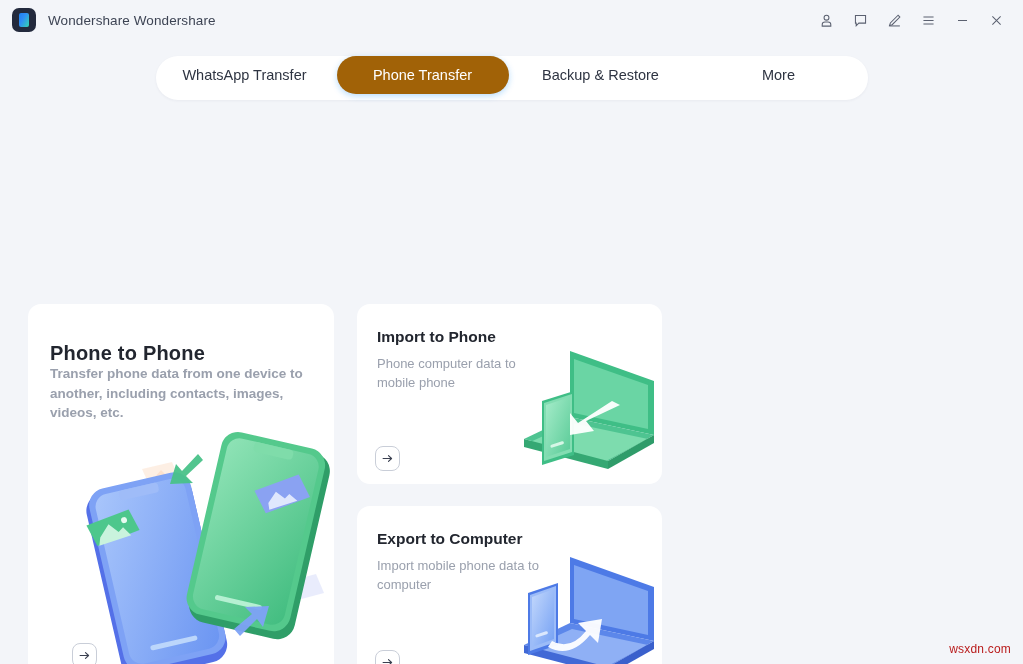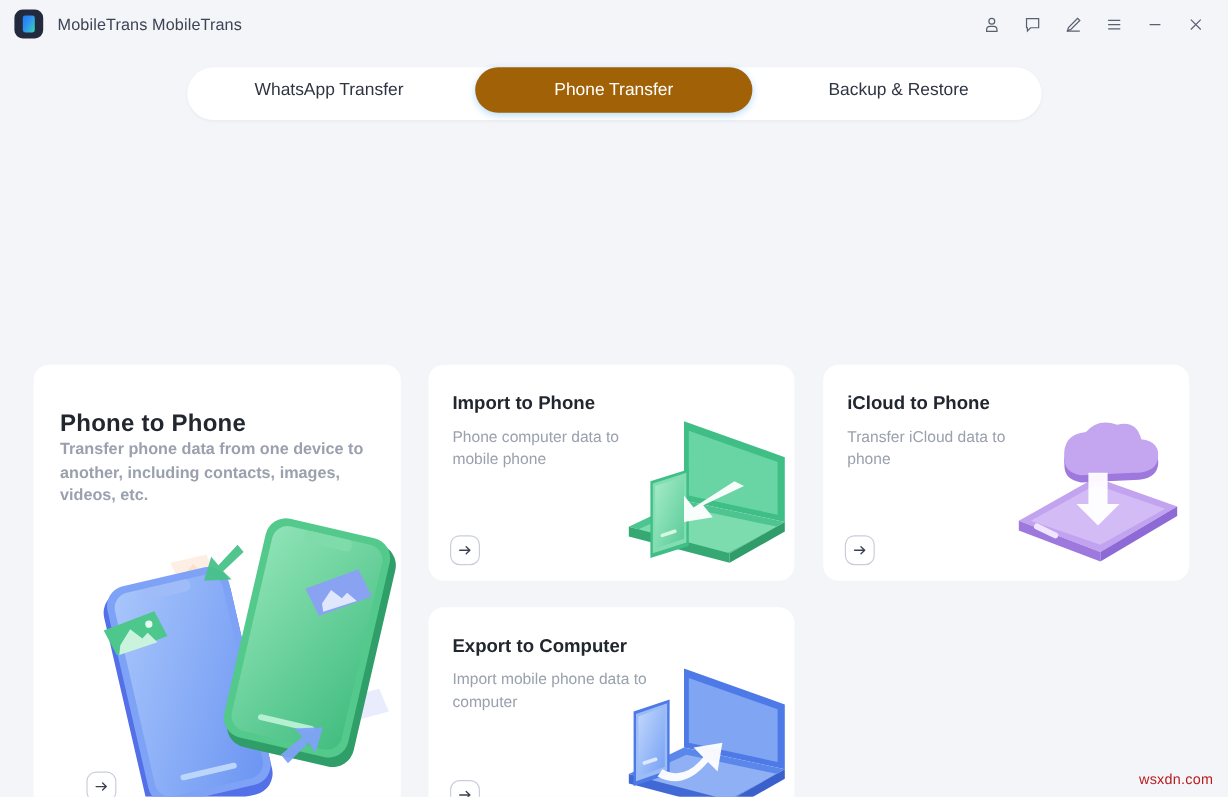--- a/index.html
+++ b/index.html
@@ -149,21 +149,21 @@
 </style>
 </head>
 <body>
 
 <div class="titlebar">
 
   <div class="app-icon">
     <div class="app-icon-inner"></div>
   </div>
 
-  <div class="app-title">MobileTrans MobileTrans</div>
+  <div class="app-title">Wondershare Wondershare</div>
 
   <div class="win-controls">
 
     <div class="wc">
       <svg width="15" height="15" viewBox="0 0 16 16" fill="none" stroke="currentColor" stroke-width="1.1">
         <circle cx="8" cy="5" r="2.6"></circle>
           <path d="M3.4 14v-1.4a3 3 0 0 1 3-3h3.2a3 3 0 0 1 3 3V14z"></path>
       </svg>
     </div>
 
@@ -199,20 +199,21 @@
     </div>
 
   </div>
 </div>
 
 <div class="tabbar-wrap">
   <div class="tabbar">
     <div class="tab">WhatsApp Transfer</div>
     <div class="tab active">Phone Transfer</div>
     <div class="tab">Backup &amp; Restore</div>
+    <div class="tab">More</div>
   </div>
 </div>
 
 <div class="content">
 
   <div class="card" id="card-p2p">
     <div class="card-title">Phone to Phone</div>
     <div class="card-desc">Transfer phone data from one device to another, including contacts, images, videos, etc.</div>
 
     <svg class="illus" id="illus-p2p" viewBox="0 0 270 240">
@@ -301,46 +302,20 @@
       </defs>
     </svg>
 
     <div class="arrow-btn">
       <svg width="13" height="13" viewBox="0 0 16 16" fill="none" stroke="currentColor" stroke-width="1.4" stroke-linecap="round" stroke-linejoin="round">
         <path d="M2.6 8h10.2M9.2 4.4 13 8l-3.8 3.6"></path>
       </svg>
     </div>
   </div>
 
-  <div class="card card-sm" id="card-icloud">
-    <div class="card-title">iCloud to Phone</div>
-    <div class="card-desc">Transfer iCloud data to phone</div>
-
-    <svg class="illus" id="illus-icloud" viewBox="0 0 160 140">
-
-      <path d="M14 92 L78 56 L146 80 L82 118 Z" fill="#c2a3ef"></path>
-      <path d="M14 92 L14 100 L82 126 L82 118 Z" fill="#9d78dd"></path>
-      <path d="M82 118 L82 126 L146 88 L146 80 Z" fill="#8e6ad6"></path>
-      <path d="M24 92 L78 62 L136 82 L82 112 Z" fill="#d3bbf5"></path>
-      <rect x="26" y="98" width="22" height="5" rx="2.5" fill="#efe5fd" transform="rotate(26 37 100)"></rect>
-
-      <g>
-        <path d="M52 46 q-2-20 18-22 q10-12 26-6 q16-4 20 12 q16 2 14 16 q-2 12-20 12 l-44 2 q-14-2-14-14z" fill="#9e78dd"></path>
-        <path d="M52 40 q-2-20 18-22 q10-12 26-6 q16-4 20 12 q16 2 14 16 q-2 12-20 12 l-44 2 q-14-2-14-14z" fill="#c3a5f0"></path>
-      </g>
-
-      <path d="M72 52 L88 52 L88 78 L98 78 L80 96 L62 78 L72 78 Z" fill="#ffffff" opacity=".95"></path>
-    </svg>
-
-    <div class="arrow-btn">
-      <svg width="13" height="13" viewBox="0 0 16 16" fill="none" stroke="currentColor" stroke-width="1.4" stroke-linecap="round" stroke-linejoin="round">
-        <path d="M2.6 8h10.2M9.2 4.4 13 8l-3.8 3.6"></path>
-      </svg>
-    </div>
-  </div>
 
   <div class="card card-sm" id="card-export">
     <div class="card-title">Export to Computer</div>
     <div class="card-desc">Import mobile phone data to computer</div>
 
     <svg class="illus" id="illus-export" viewBox="0 0 160 145">
 
       <path d="M62 8 L146 38 L146 92 L62 74 Z" fill="#4d7ae6"></path>
       <path d="M66 16 L140 42 L140 86 L66 70 Z" fill="#7fa5f3"></path>
 

